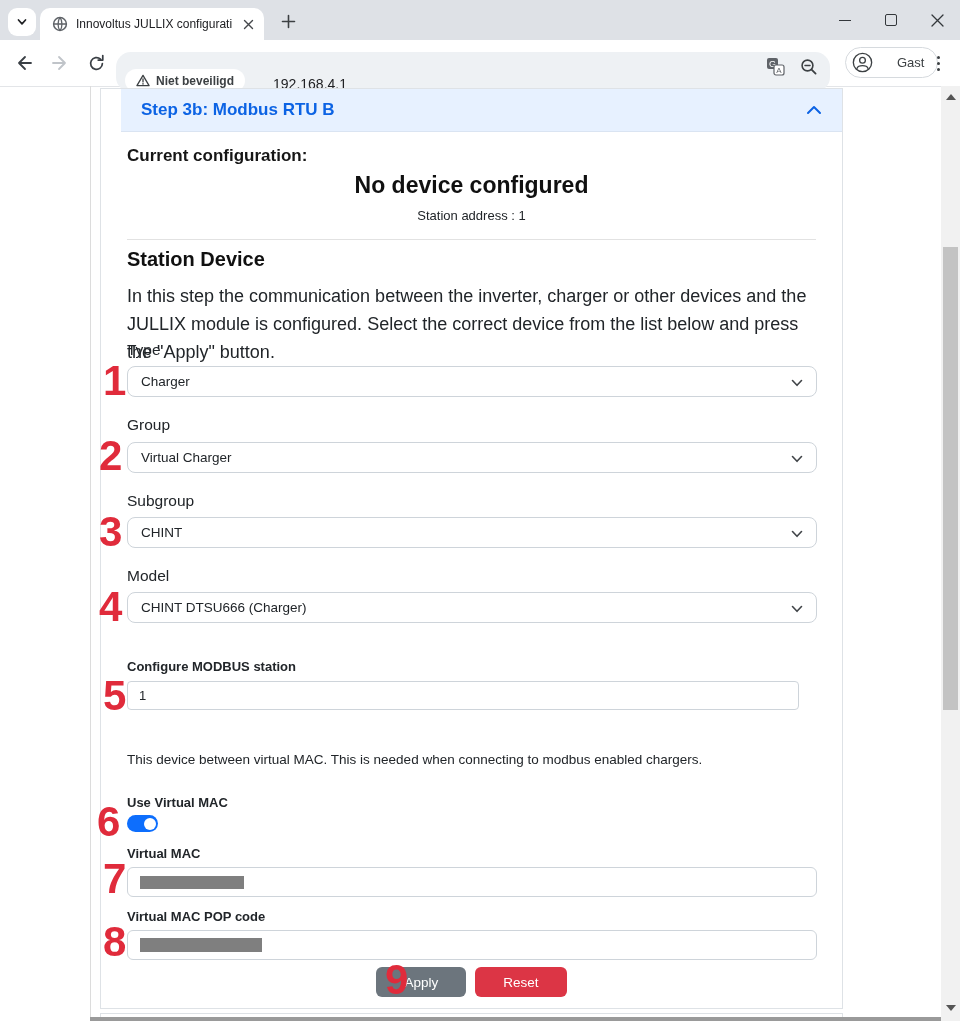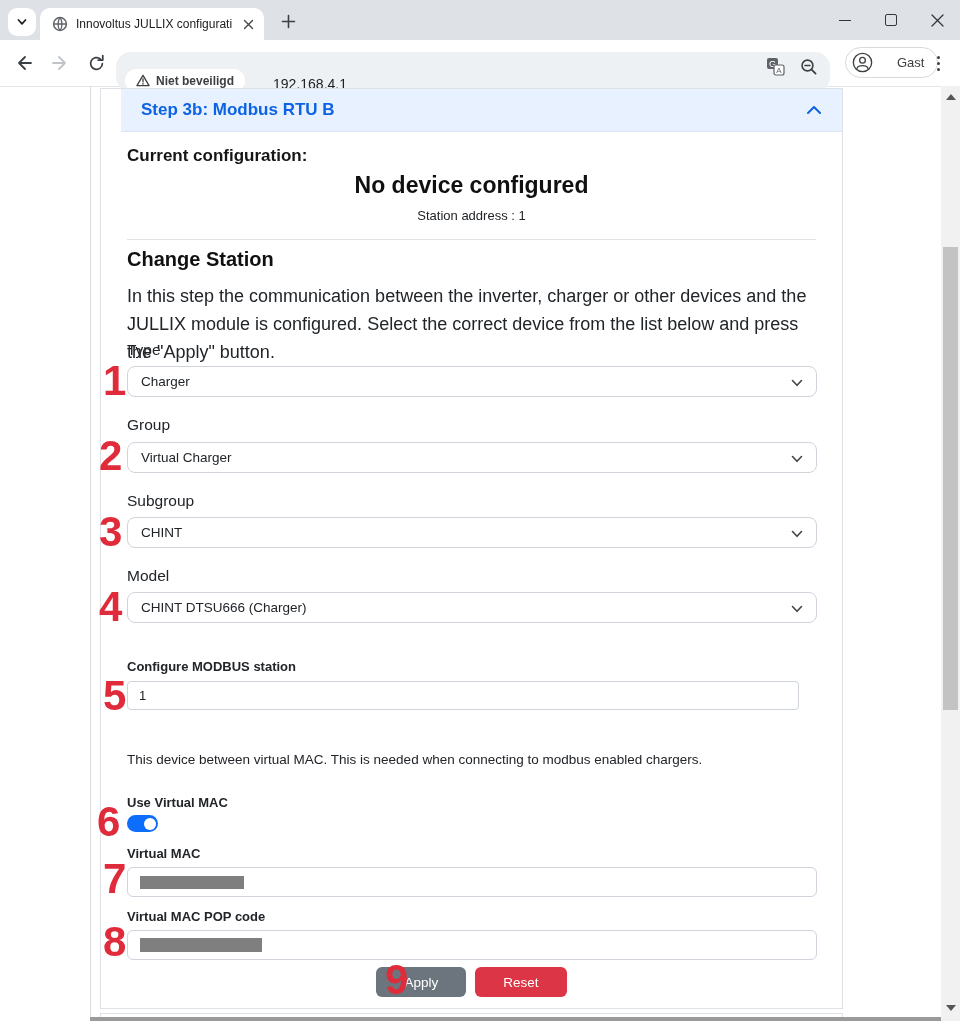--- a/index.html
+++ b/index.html
@@ -229,21 +229,21 @@
             <polyline points="2,8 8,2 14,8" fill="none" stroke="#0c63e4" stroke-width="2" stroke-linecap="round" stroke-linejoin="round"></polyline>
           </svg>
       </span>
     </div>
 
     <div class="cc-heading">Current configuration:</div>
     <div class="no-device">No device configured</div>
     <div class="station-addr">Station address : 1</div>
     <div class="hr1"></div>
 
-    <div class="cd-heading">Change Station</div>
+    <div class="cd-heading">Station Device</div>
     <div class="cd-desc">In this step the communication between the inverter, charger or other devices and the JULLIX module is configured. Select the correct device from the list below and press the "Apply" button.</div>
 
     <div class="field-label fl-type">Type</div>
     <div class="select sel-type">
       <span>Charger</span>
       <span class="sel-chev">
         <svg width="12" height="8" viewBox="0 0 12 8">
             <polyline points="1.5,1.5 6,6.3 10.5,1.5" fill="none" stroke="#404448" stroke-width="1.6" stroke-linecap="round" stroke-linejoin="round"></polyline>
           </svg>
       </span>

